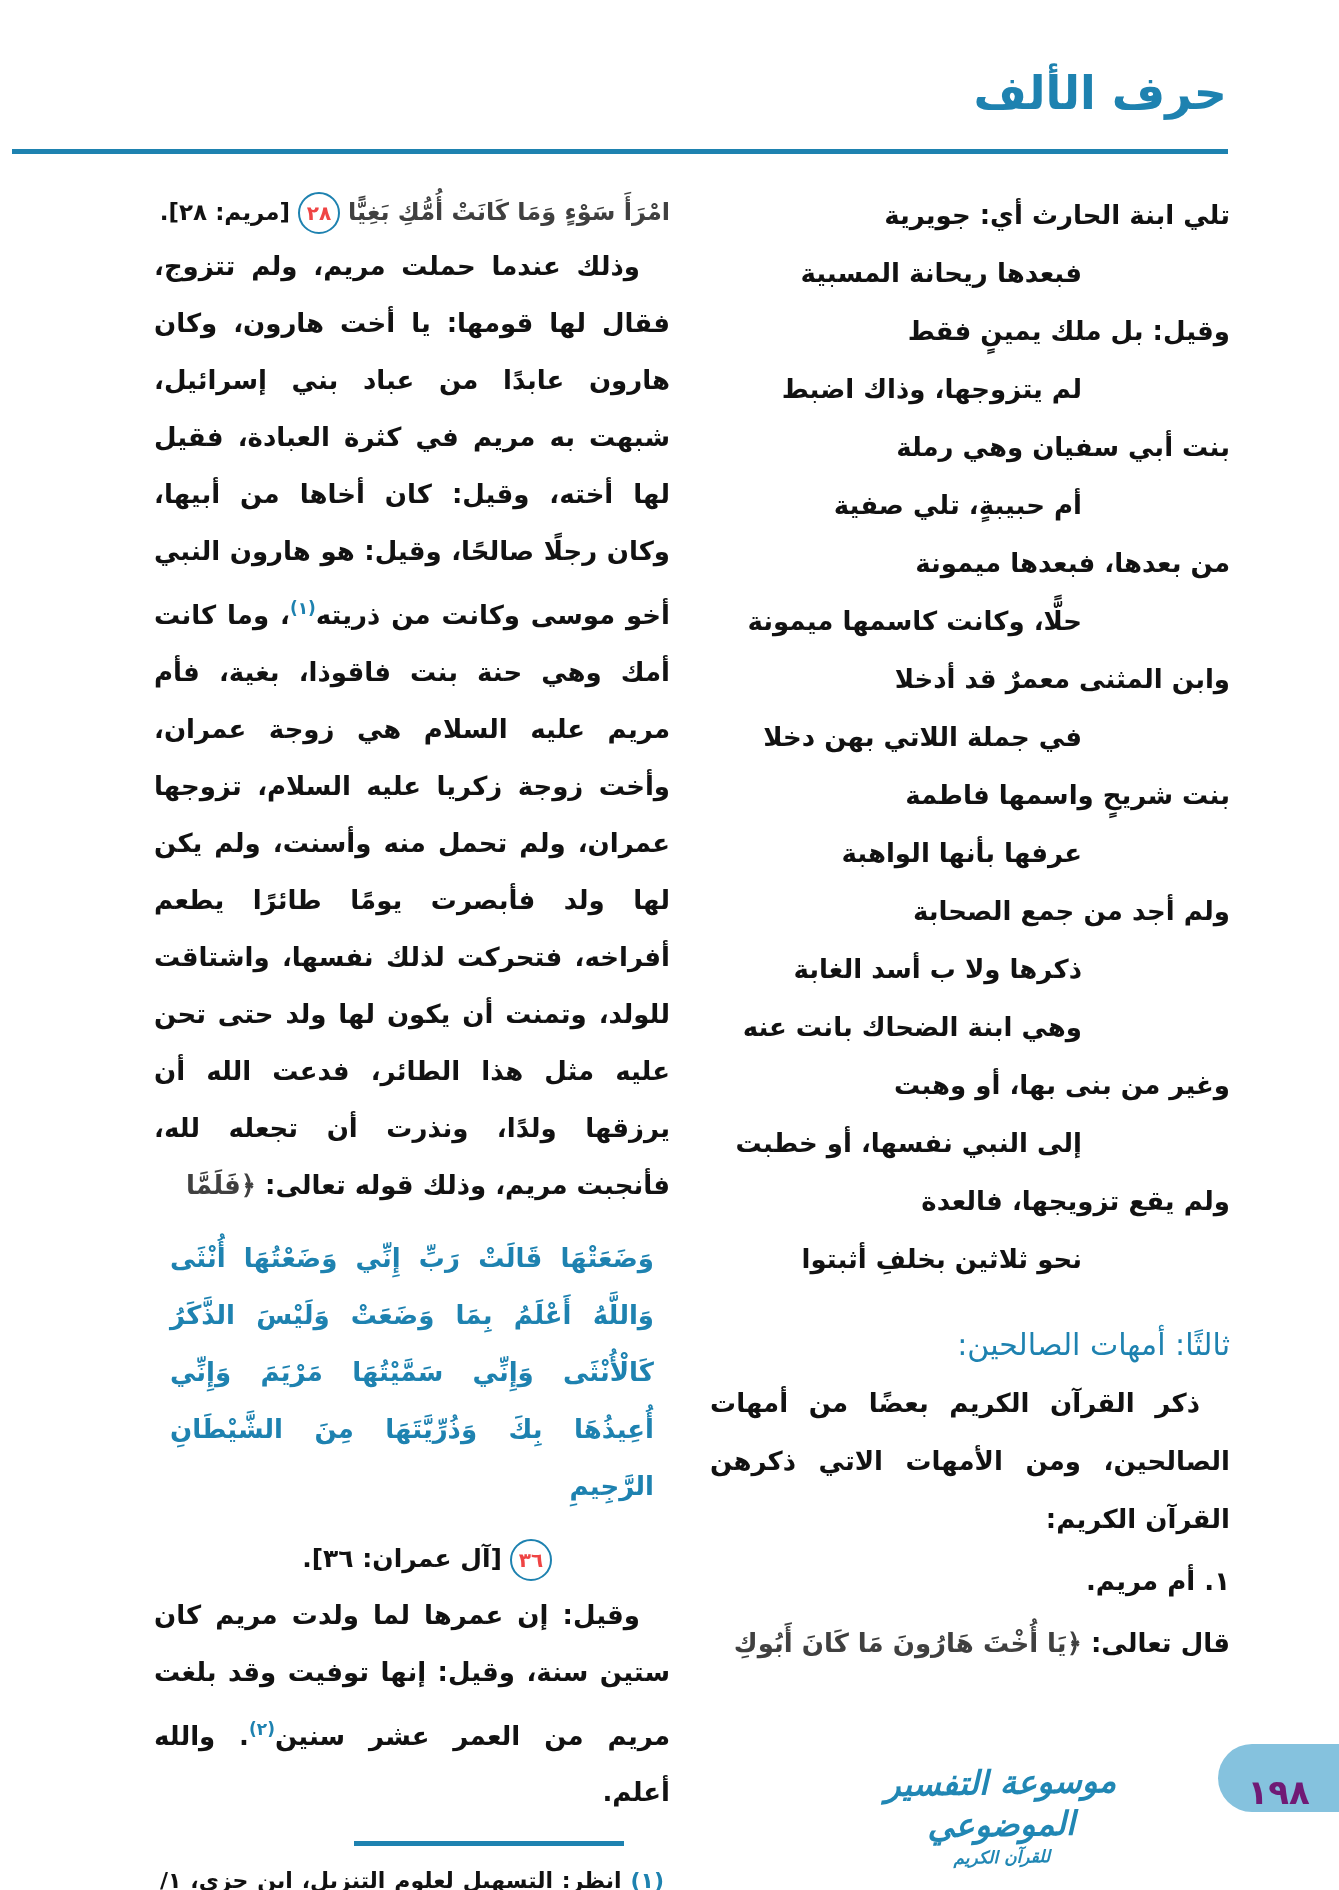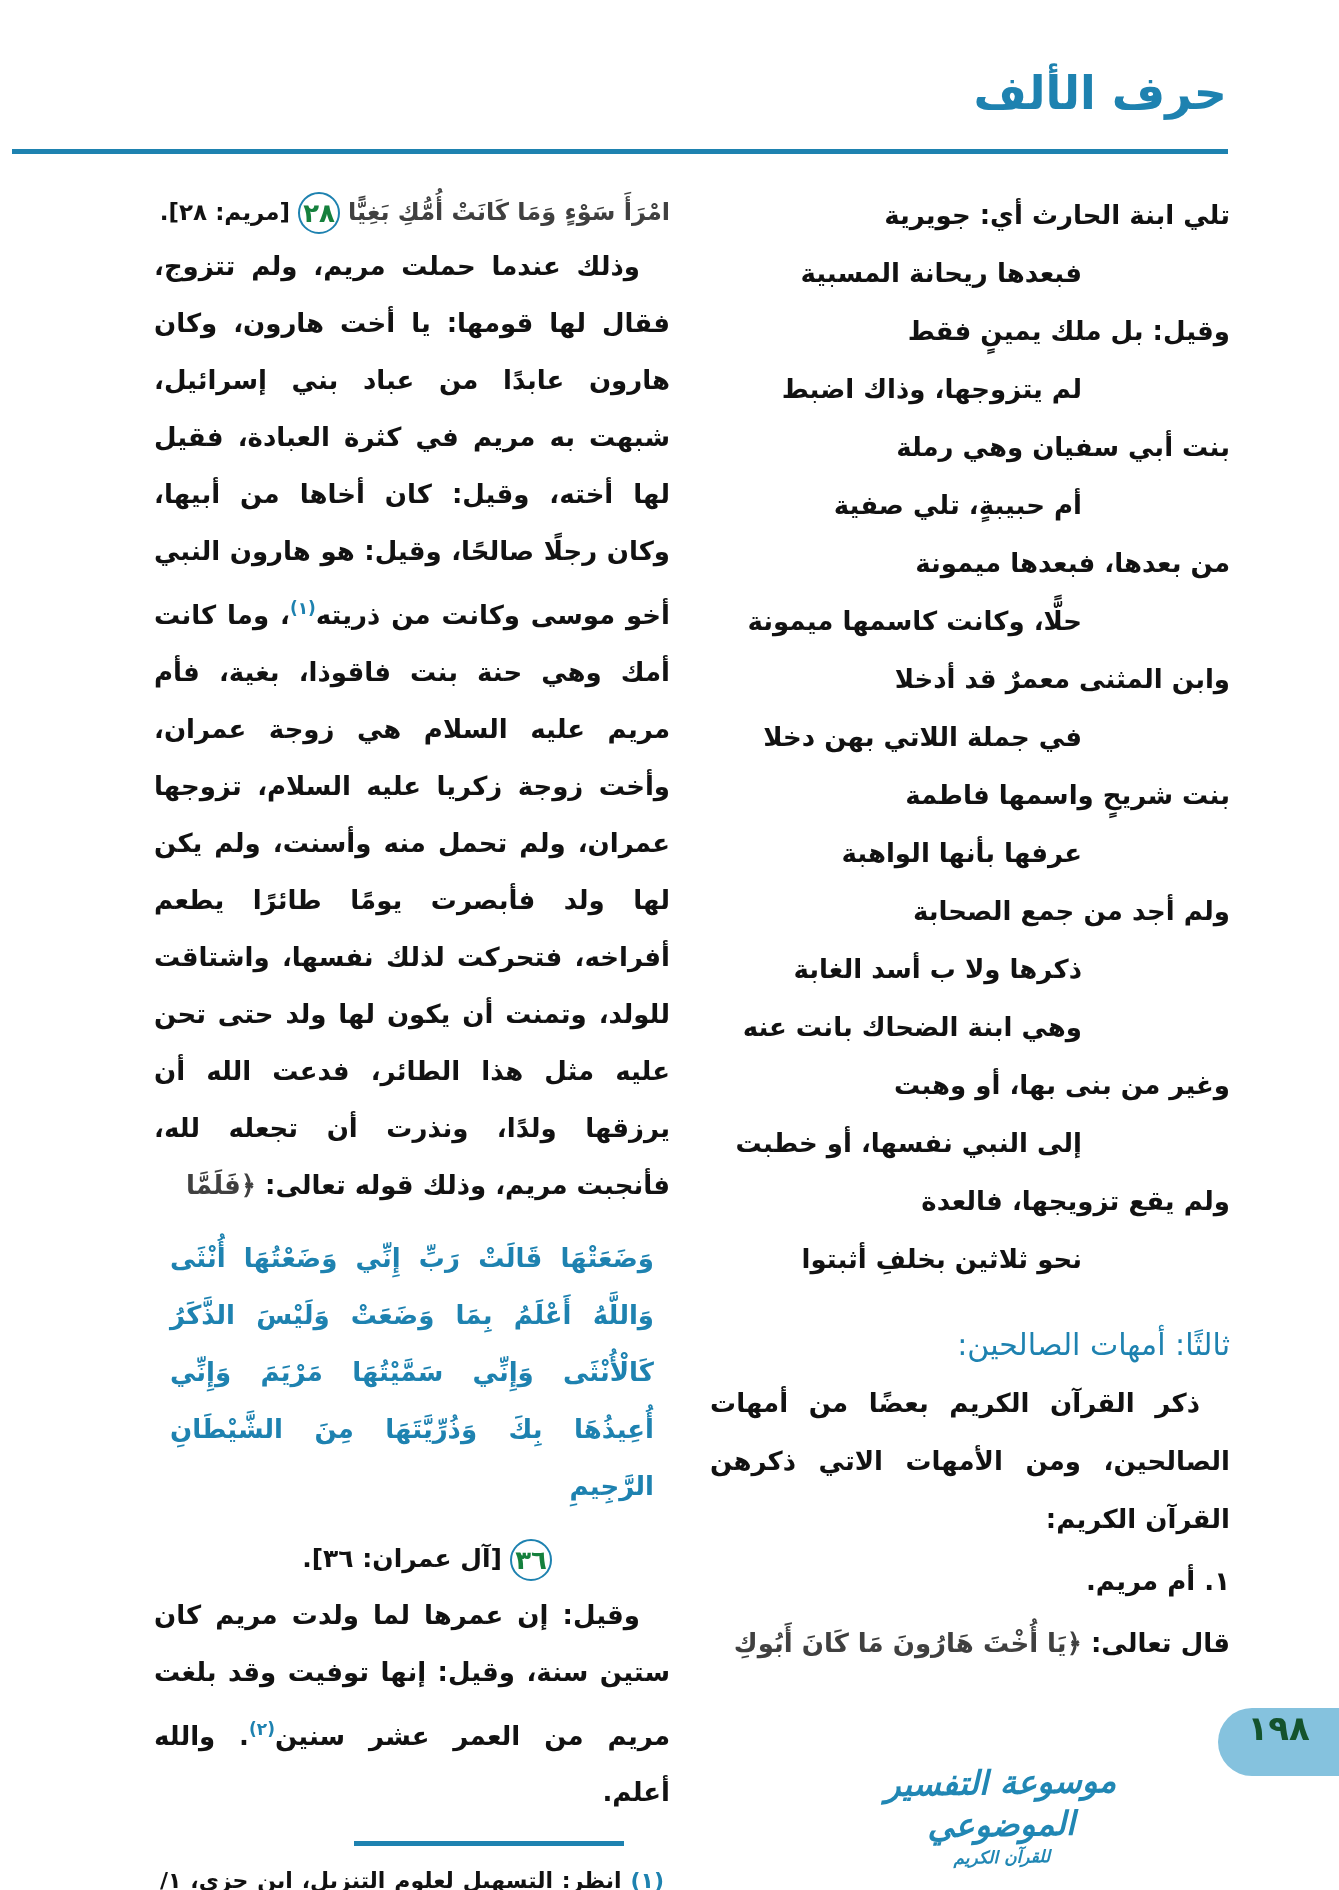--- a/index.html
+++ b/index.html
@@ -65,21 +65,21 @@
     color:#1e82b0; font-size:26px; font-weight:bold; line-height:57px;
     text-align:justify; margin:16px;
   }
   .ref-line { font-size:25px; font-weight:bold; line-height:56px; padding-right:110px; }
   .fn-ref {
     color:#1e82b0; font-size:17px; vertical-align:super; font-weight:bold;
   }
   .ayah-medallion {
     display:inline-block; width:42px; height:42px; line-height:38px;
     border:2px solid #1e82b0; border-radius:50%;
-    color:#15803d; font-size:26px; font-weight:bold; text-align:center;
+    color:#ef4444; font-size:20px; font-weight:bold; text-align:center;
     vertical-align:middle; margin:0 8px; box-sizing:border-box;
     background:#fff;
   }
 
   .fn-divider {
     width:270px; height:5px; background:#1e82b0;
     margin:20px 46px 12px auto;
   }
   .footnotes { font-size:22px; font-weight:bold; line-height:46px; }
   .footnote { text-align:justify; padding-right:58px; text-indent:-58px; margin:6px; }
@@ -87,24 +87,24 @@
 
   
   .footer-logo {
     position:absolute; bottom:22px; right:168px; width:340px;
     text-align:center; color:#2187b4; transform:rotate(-1deg);
   }
   .footer-logo .l1 { font-size:33px; font-weight:bold; font-style:italic; line-height:42px; }
   .footer-logo .l2 { font-size:17px; font-weight:bold; font-style:italic; line-height:22px; }
 
   .page-badge {
-    position:absolute; top:1708px; right:0; width:121px; height:68px;
+    position:absolute; top:1744px; right:0; width:121px; height:68px;
     background:#85c2de; border-radius:40px 0 0 40px;
-    color:#14532d; font-size:34px; font-weight:bold;
-    display:flex; align-items:flex-start; justify-content:center;
+    color:#701a75; font-size:34px; font-weight:bold;
+    display:flex; align-items:flex-end; justify-content:center;
   }
 </style>
 </head>
 <body>
 
 <div class="header-title">حرف الألف</div>
 <div class="header-rule"></div>
 
 <div class="columns">
 

